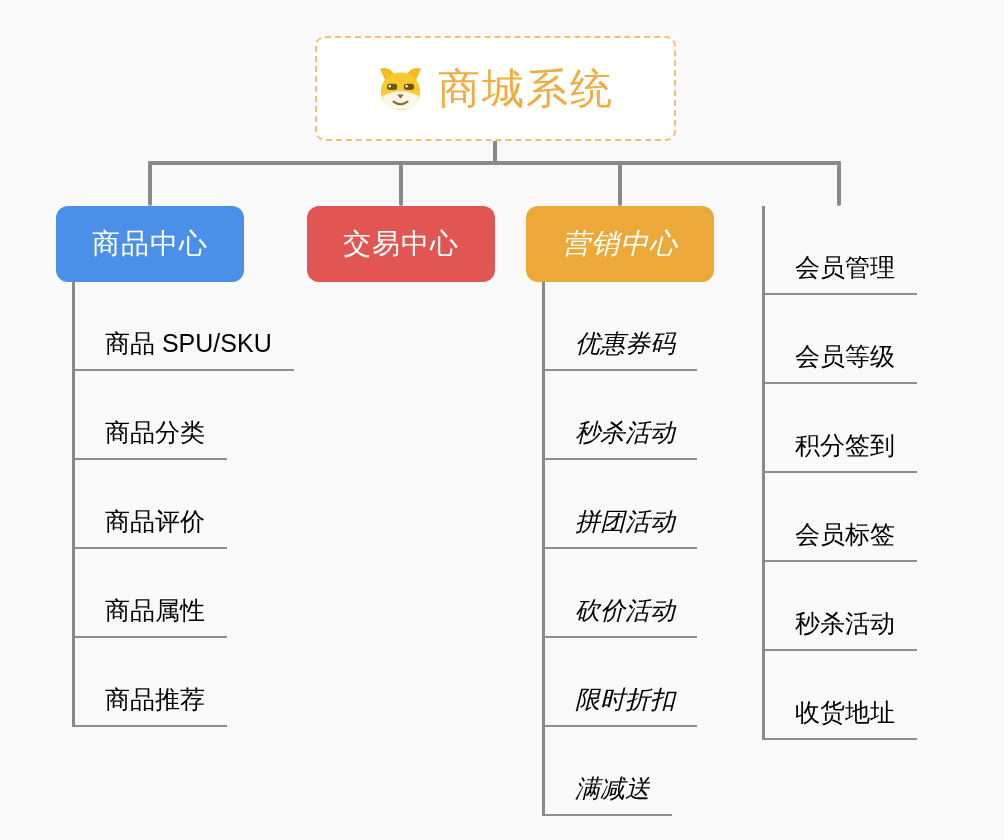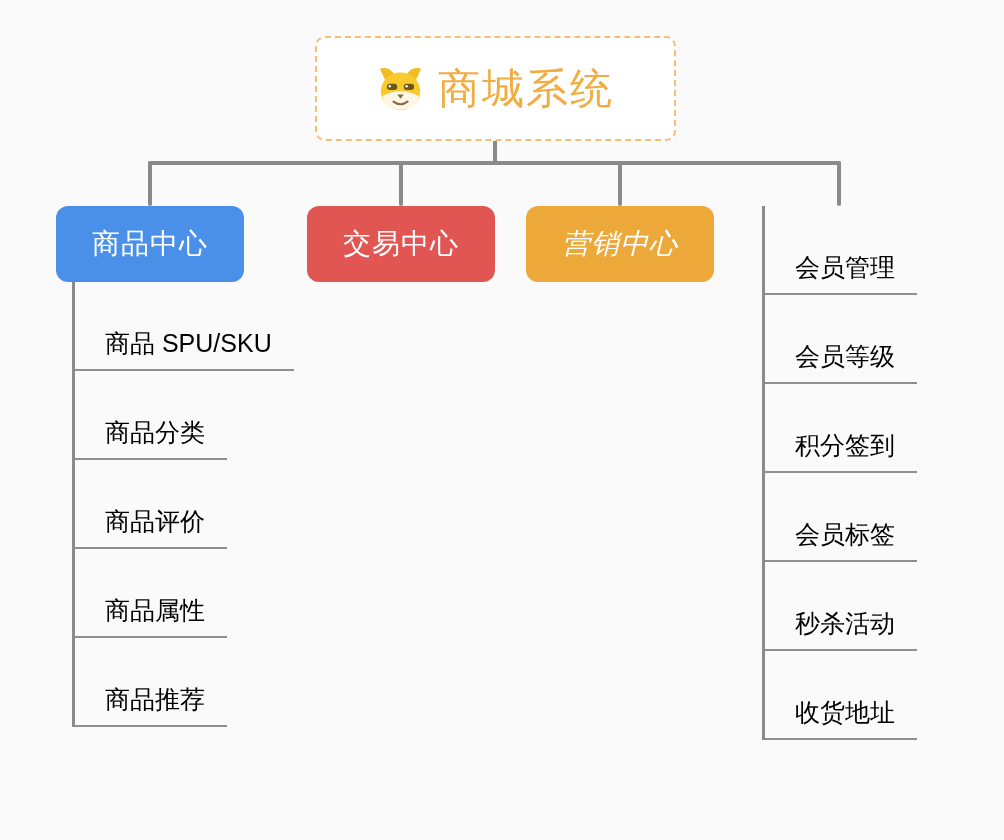--- a/index.html
+++ b/index.html
@@ -131,20 +131,40 @@
         </div>
     </div>
   </div>
 
   <div class="branch-col branch-col-2">
     <div class="branch-box" style="background: rgb(225, 86, 83);">交易中心</div>
   </div>
 
   <div class="branch-col branch-col-3">
     <div class="branch-box" style="background: rgb(236, 169, 58);">营销中心</div>
+    <div class="leaf-list">
+      <div class="leaf-row">
+          <span class="leaf">优惠券码</span>
+        </div>
+      <div class="leaf-row">
+          <span class="leaf">秒杀活动</span>
+        </div>
+      <div class="leaf-row">
+          <span class="leaf">拼团活动</span>
+        </div>
+      <div class="leaf-row">
+          <span class="leaf">砍价活动</span>
+        </div>
+      <div class="leaf-row">
+          <span class="leaf">限时折扣</span>
+        </div>
+      <div class="leaf-row">
+          <span class="leaf">满减送</span>
+        </div>
+    </div>
   </div>
 
   <div class="branch-col branch-col-4">
     <div class="leaf-list">
       <div class="leaf-row">
           <span class="leaf">会员管理</span>
         </div>
       <div class="leaf-row">
           <span class="leaf">会员等级</span>
         </div>

